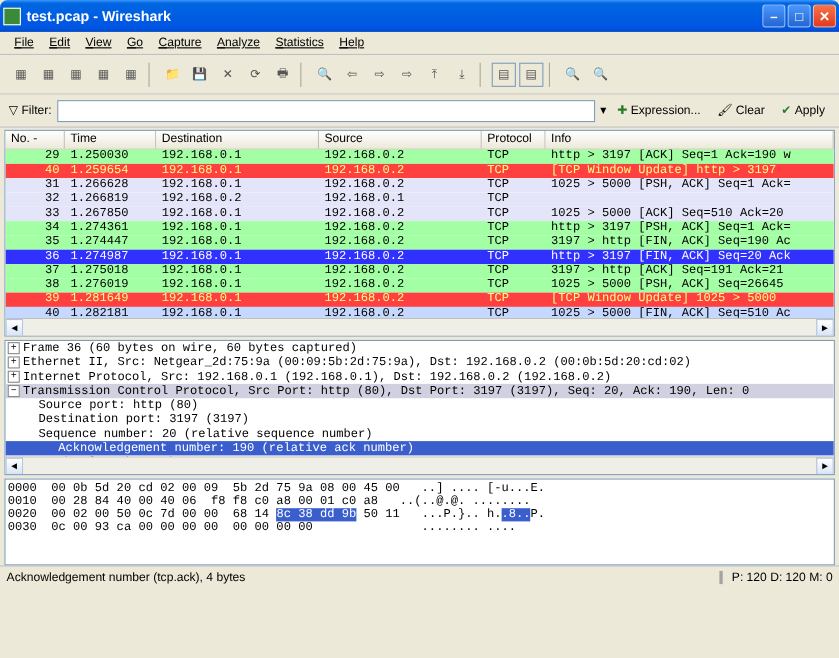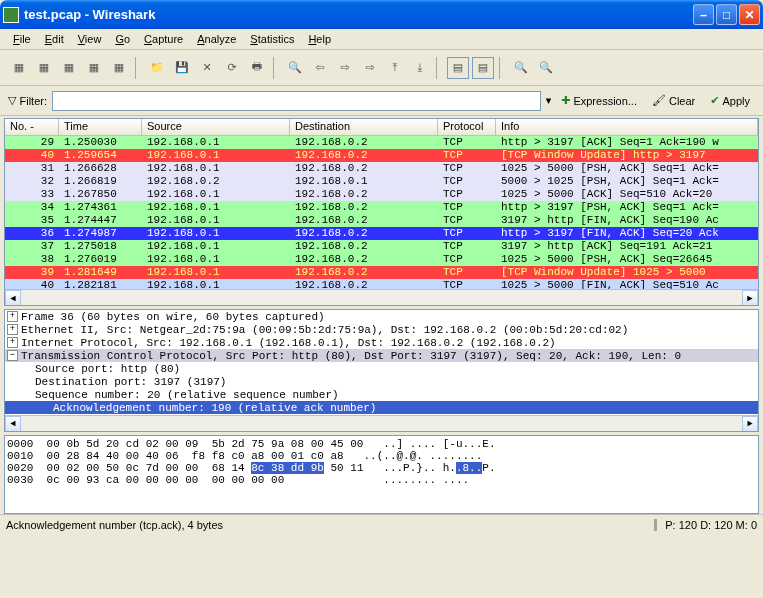--- a/index.html
+++ b/index.html
@@ -4,21 +4,21 @@
 <style>
 * { margin: 0; padding: 0; box-sizing: border-box; }
 body { font-family: Tahoma, Arial, sans-serif; font-size: 11px; background: #ece9d8; overflow: hidden; width: 763px; height: 598px; }
 .titlebar { height: 29px; background: linear-gradient(to bottom, #3a95ff 0%, #0067e0 10%, #0054e3 90%, #0048c3 100%); display: flex; align-items: center; padding: 0 3px; color: white; font-weight: bold; font-size: 13px; border-radius: 7px 7px 0 0; }
 .titlebar-icon { width: 16px; height: 16px; background: #3a8a3a; margin-right: 5px; border: 1px solid #fff; }
 .titlebar-text { flex: 1; }
 .titlebar-buttons { display: flex; gap: 2px; }
 .titlebar-btn { width: 21px; height: 21px; border-radius: 3px; display: flex; align-items: center; justify-content: center; font-weight: bold; font-size: 12px; color: white; border: 1px solid rgba(255,255,255,0.5); }
 .btn-min, .btn-max { background: linear-gradient(to bottom, #4a97ff, #2565d0); }
 .btn-close { background: linear-gradient(to bottom, #f57448, #e33a1e); }
-.menubar { height: 21px; background: #ece9d8; display: flex; align-items: center; padding: 0 6px; border-bottom: 1px solid #c0c0c0; }
+.menubar { height: 21px; background: #ece9d8; display: flex; align-items: center; padding: 0 6px; border-bottom: 1px solid #c0c0c0; text-decoration: underline; }
 .menu-item { padding: 2px 7px; cursor: default; }
 .menu-item u { text-decoration: underline; }
 .toolbar { height: 36px; background: #ece9d8; display: flex; align-items: center; padding: 0 8px; gap: 3px; border-bottom: 1px solid #c0c0c0; }
 .tool-btn { width: 22px; height: 22px; border: 1px solid transparent; display: flex; align-items: center; justify-content: center; color: #555; cursor: default; }
 .tool-sep { width: 6px; height: 22px; border-left: 1px solid #aca899; margin: 0 2px; }
 .filterbar { height: 30px; background: #ece9d8; display: flex; align-items: center; padding: 0 8px; gap: 5px; border-bottom: 1px solid #c0c0c0; }
 .filter-label { display: flex; align-items: center; gap: 3px; }
 .filter-input { flex: 1; height: 20px; border: 1px solid #7f9db9; background: white; padding: 0 3px; }
 .filter-btn { padding: 1px 5px; display: flex; align-items: center; gap: 3px; }
 .panes { display: flex; flex-direction: column; height: 481px; }
@@ -116,22 +116,22 @@
       <span style="color:#2a7a2a">✔</span> 
       <span>Apply</span>
     </div>
 </div>
 
 <div class="panes">
   <div class="packetlist">
     <div class="pl-header">
       <div class="pl-col" style="width:54px">No. -</div>
       <div class="pl-col" style="width:83px">Time</div>
+      <div class="pl-col" style="width:148px">Destination</div>
       <div class="pl-col" style="width:148px">Source</div>
-      <div class="pl-col" style="width:148px">Destination</div>
       <div class="pl-col" style="width:58px">Protocol</div>
       <div class="pl-col" style="flex:1">Info</div>
     </div>
     <div class="pl-body" id="plbody">
         <div class="pl-row green">
           <div class="pl-cell" style="width:54px;text-align:right">29</div>
           <div class="pl-cell" style="width:83px">1.250030</div>
           <div class="pl-cell" style="width:148px">192.168.0.1</div>
           <div class="pl-cell" style="width:148px">192.168.0.2</div>
           <div class="pl-cell" style="width:58px">TCP</div>
@@ -152,21 +152,20 @@
           <div class="pl-cell" style="width:148px">192.168.0.2</div>
           <div class="pl-cell" style="width:58px">TCP</div>
           <div class="pl-cell" style="flex:1">1025 &gt; 5000 [PSH, ACK] Seq=1 Ack=</div>
         </div>
         <div class="pl-row lavender">
           <div class="pl-cell" style="width:54px;text-align:right">32</div>
           <div class="pl-cell" style="width:83px">1.266819</div>
           <div class="pl-cell" style="width:148px">192.168.0.2</div>
           <div class="pl-cell" style="width:148px">192.168.0.1</div>
           <div class="pl-cell" style="width:58px">TCP</div>
-          <div class="pl-cell" style="flex:1">5000 &gt; 1025 [PSH, ACK] Seq=1 Ack=</div>
         </div>
         <div class="pl-row lavender">
           <div class="pl-cell" style="width:54px;text-align:right">33</div>
           <div class="pl-cell" style="width:83px">1.267850</div>
           <div class="pl-cell" style="width:148px">192.168.0.1</div>
           <div class="pl-cell" style="width:148px">192.168.0.2</div>
           <div class="pl-cell" style="width:58px">TCP</div>
           <div class="pl-cell" style="flex:1">1025 &gt; 5000 [ACK] Seq=510 Ack=20</div>
         </div>
         <div class="pl-row green">

